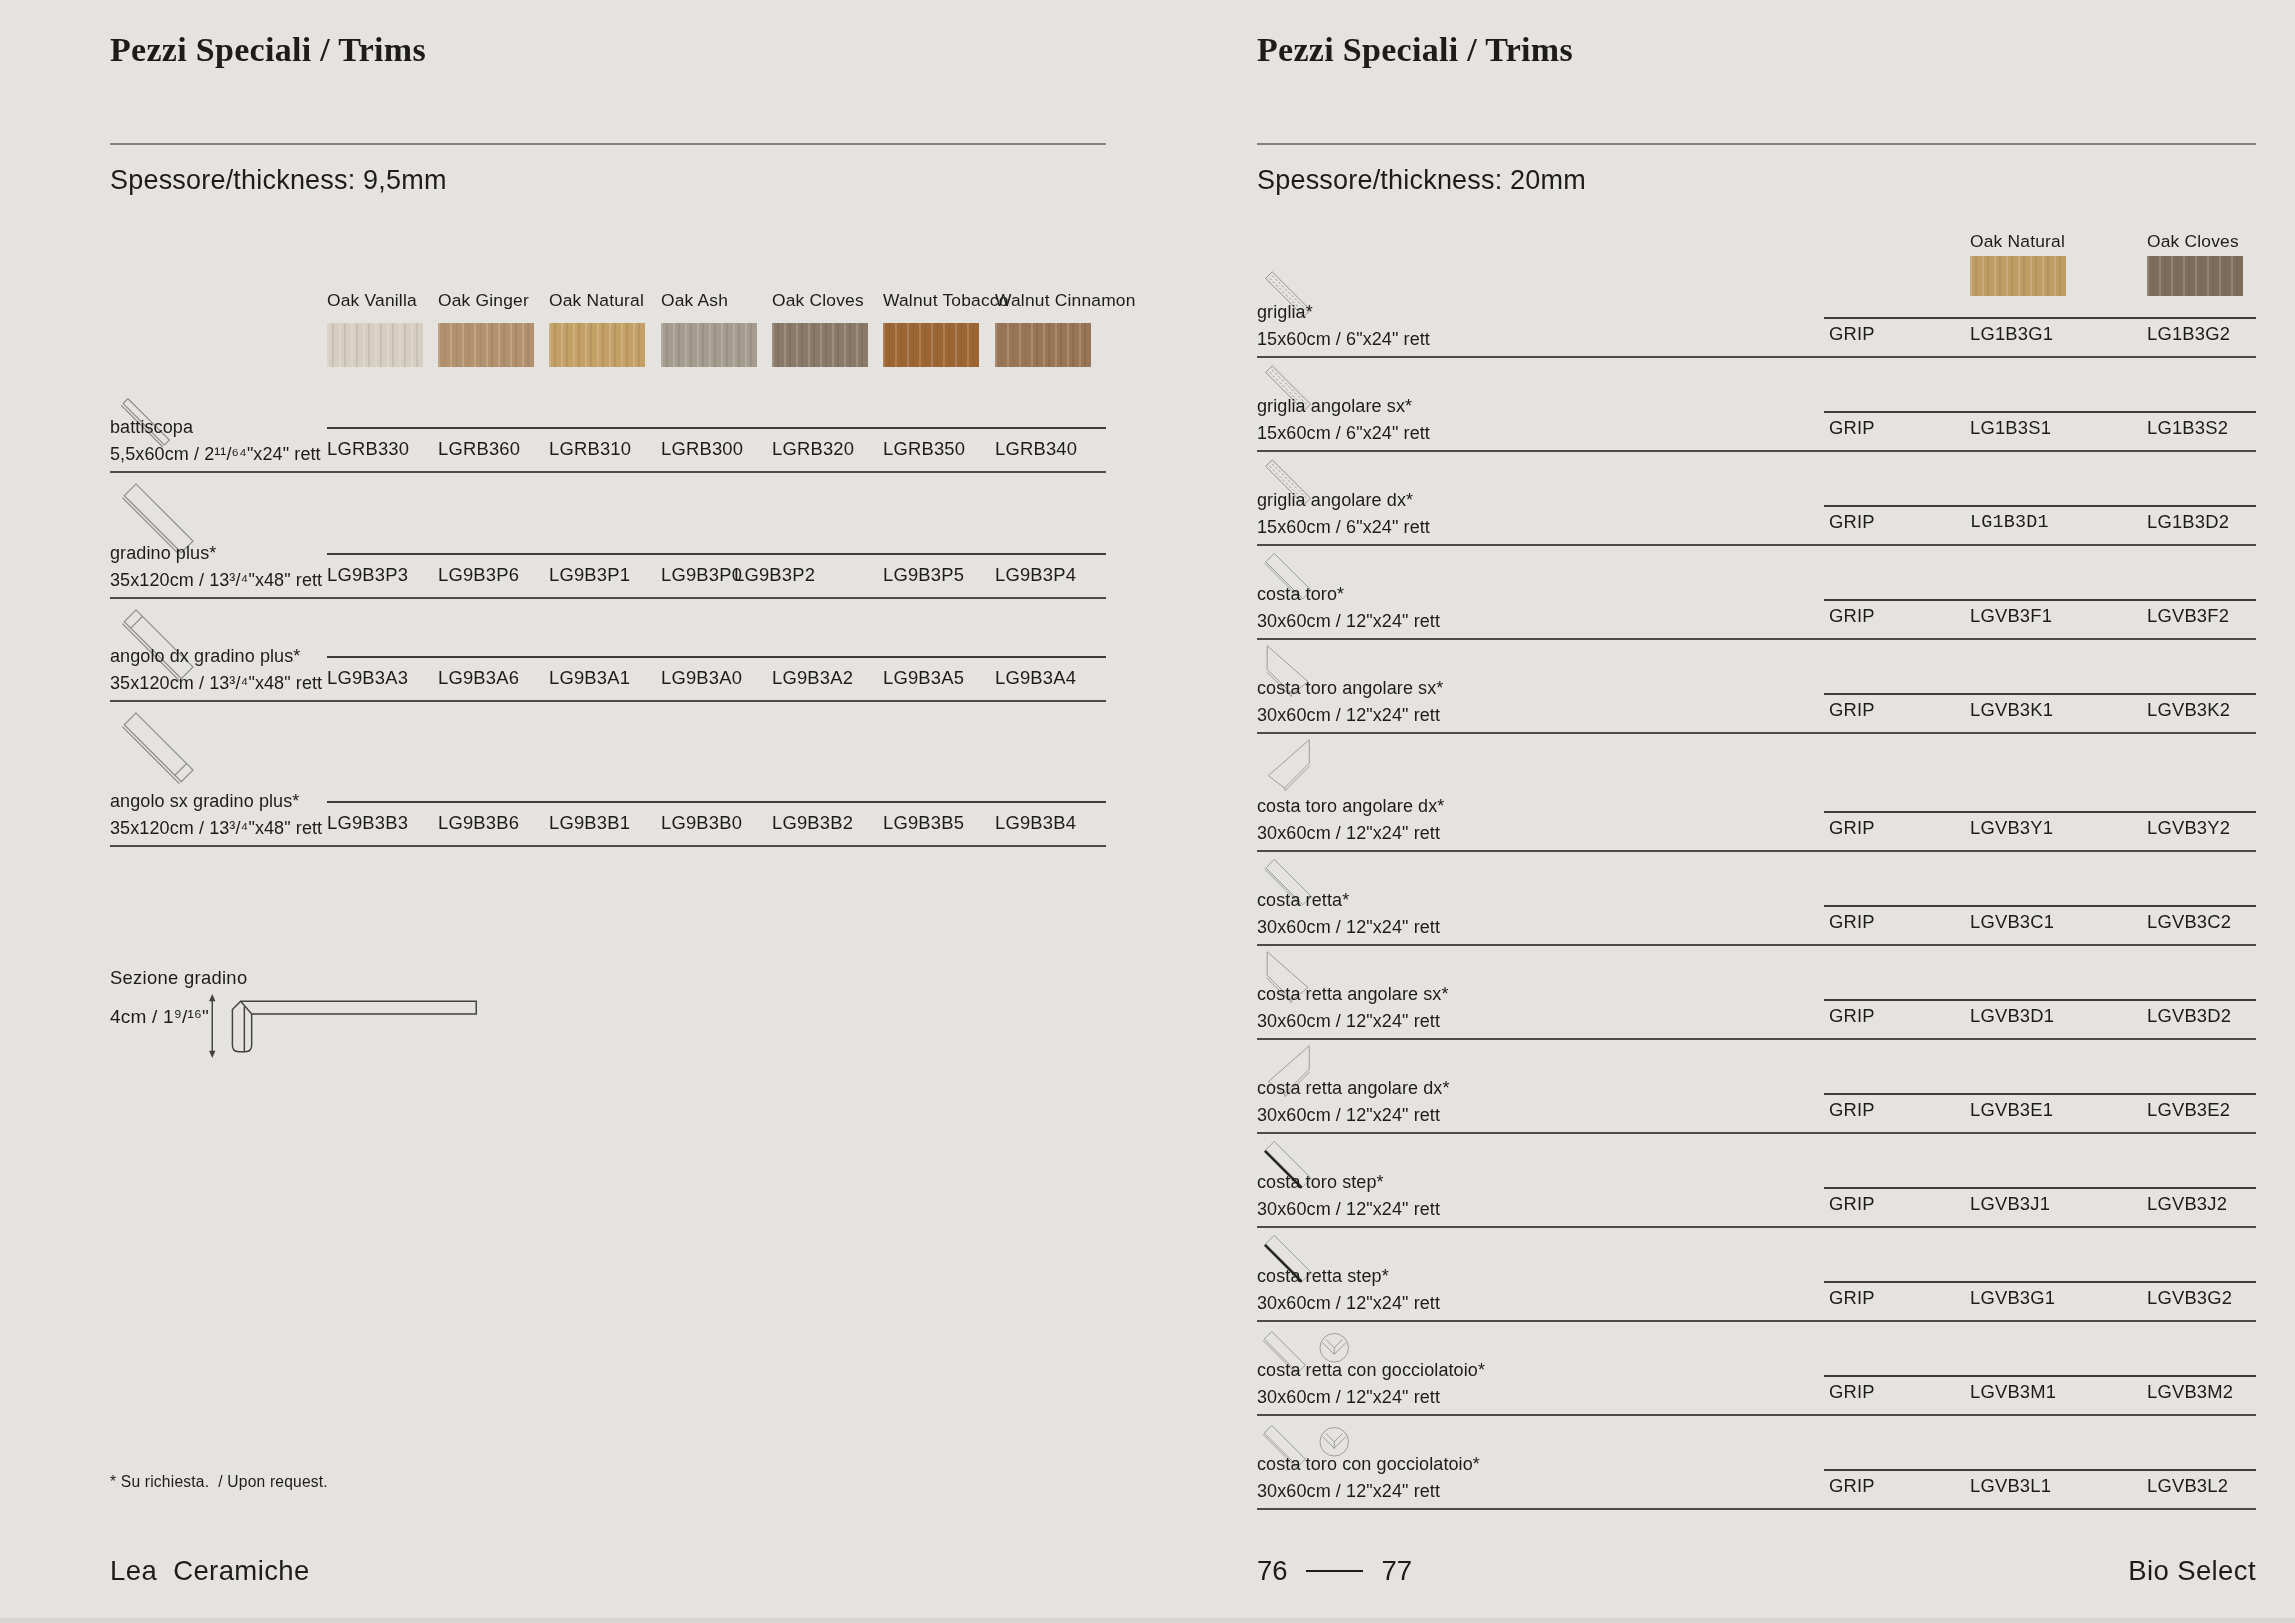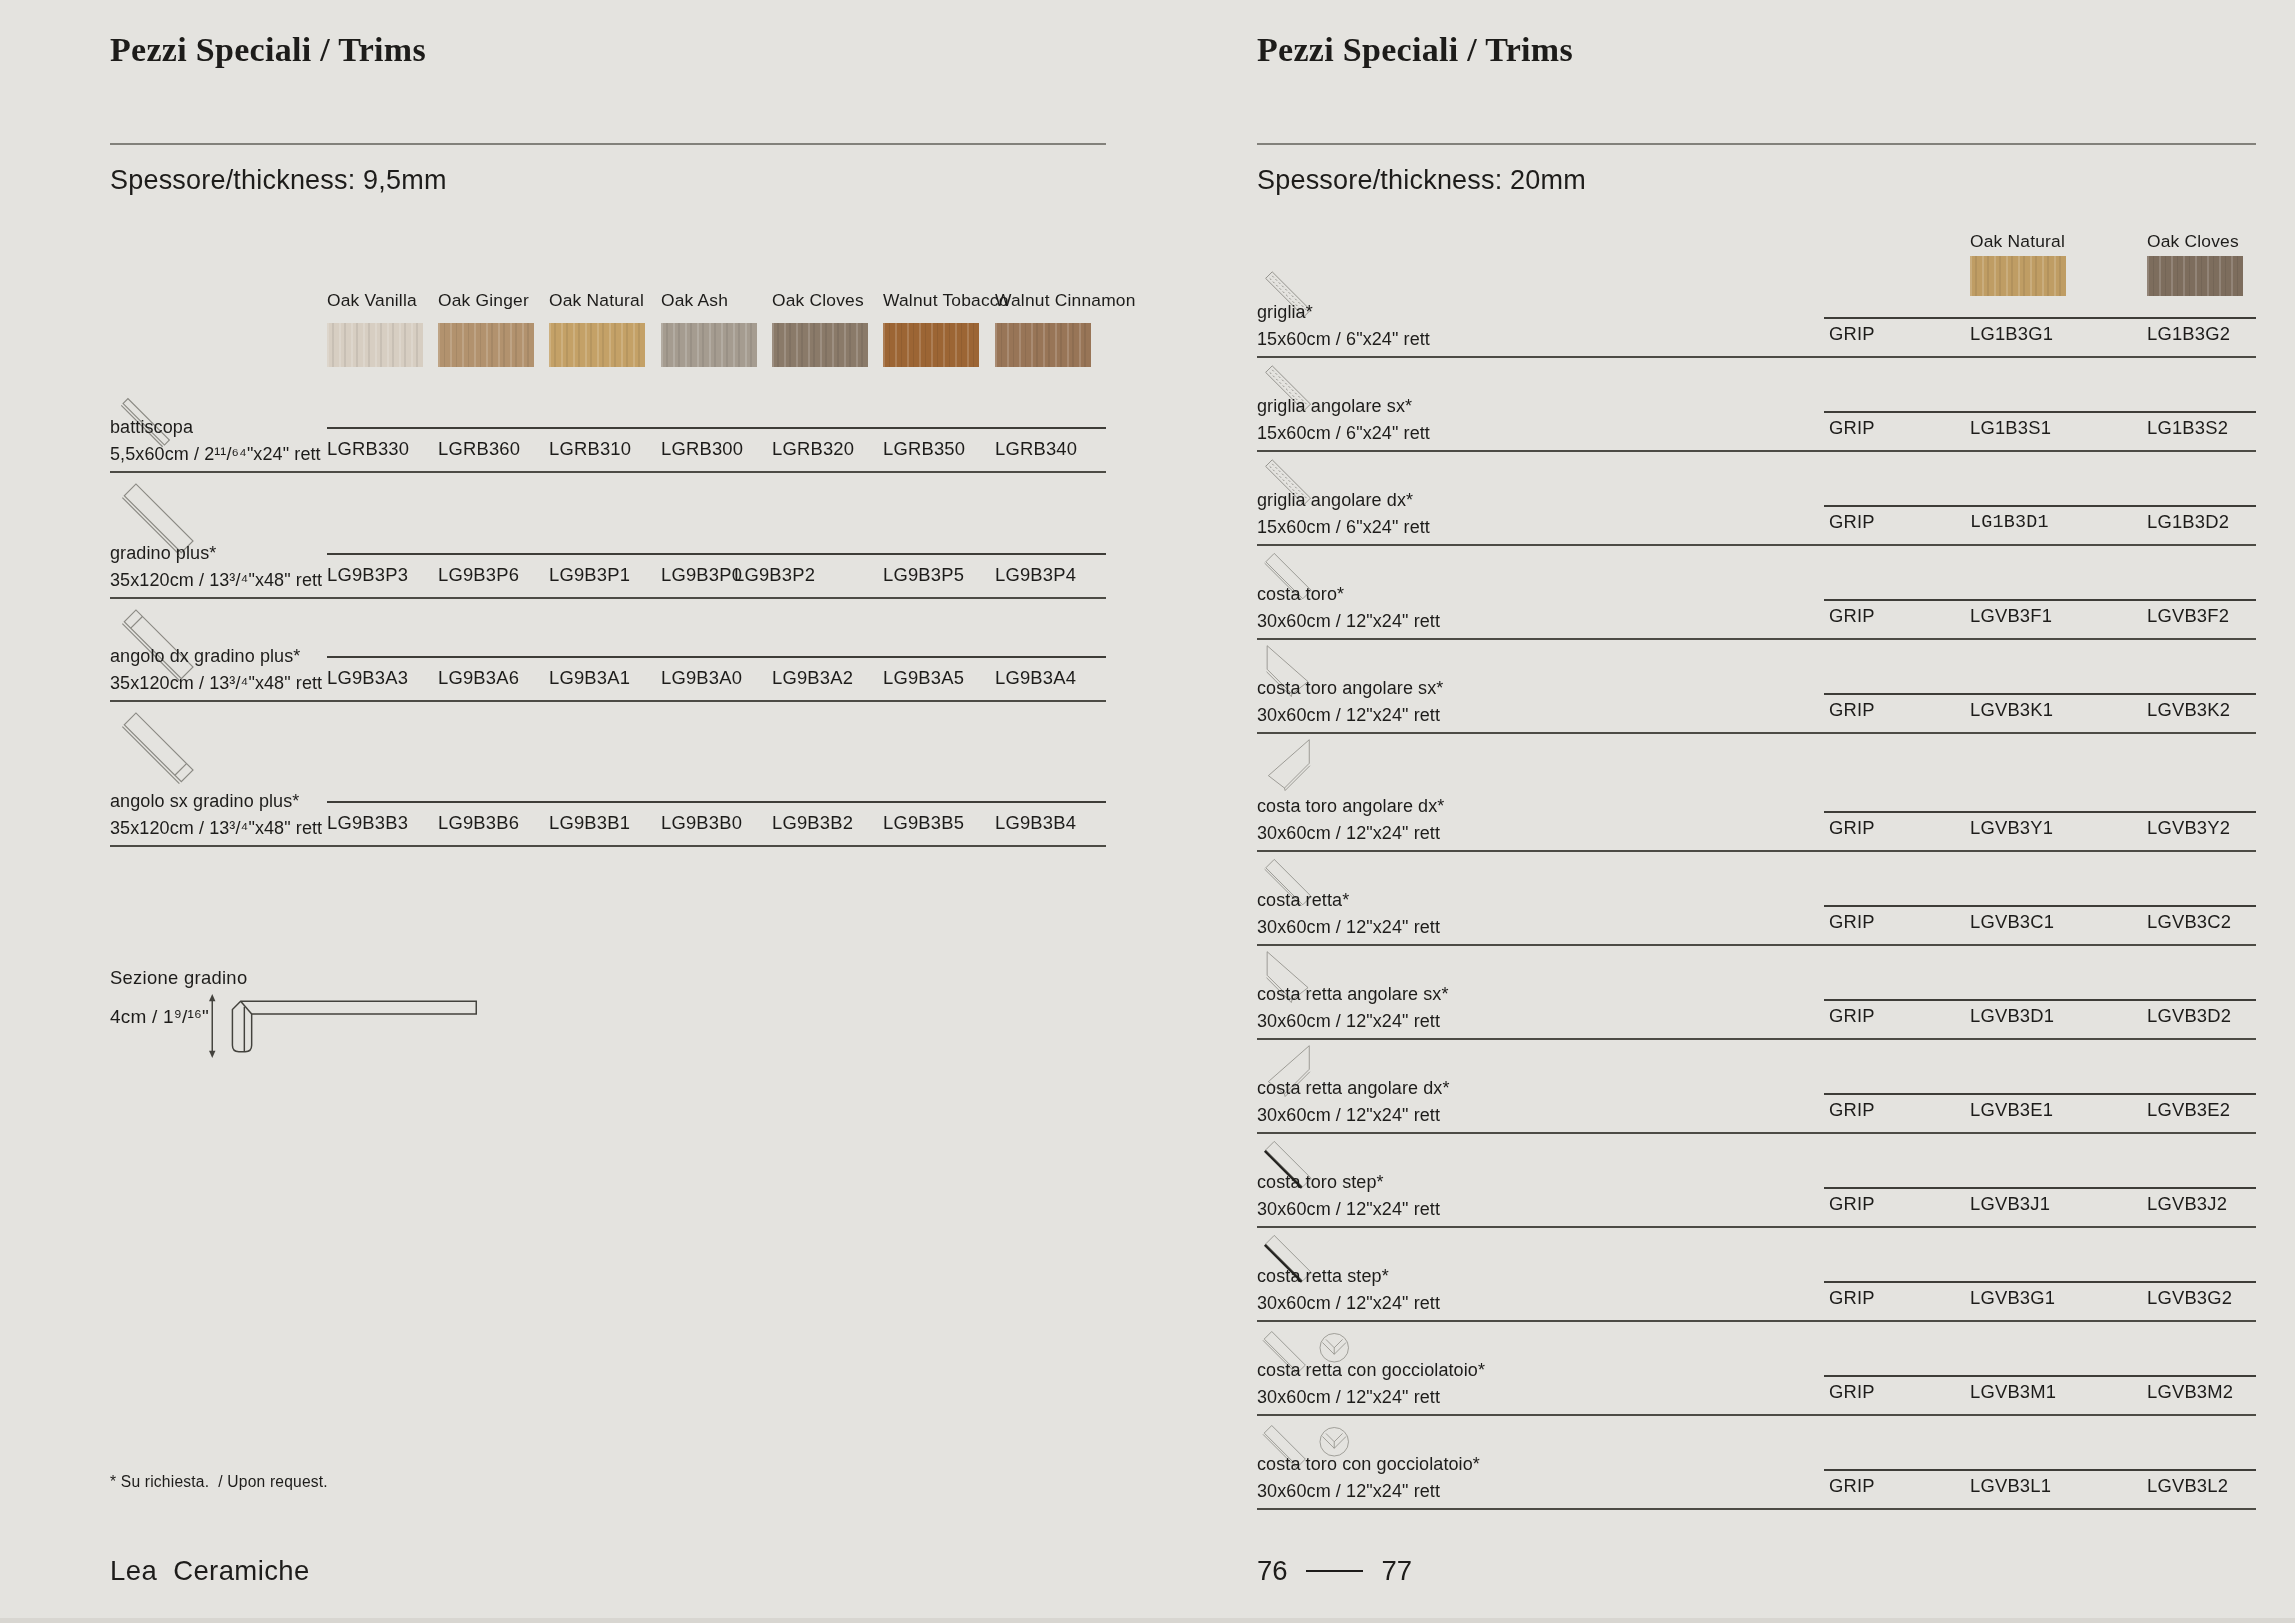--- a/index.html
+++ b/index.html
@@ -428,16 +428,17 @@
         <span class="code" style="left: 890px;">LGVB3L2</span>
         <div class="frule"></div>
       </div>
     </div>
 
   <div class="pagenums" style="left:109px">
     <span>76</span>
     <span class="pgline"></span>
     <span>77</span>
   </div>
+  <div class="brandR">Bio Select</div>
 </section>
 
 <div class="bottom-edge"></div>
 
 
 </body></html>

